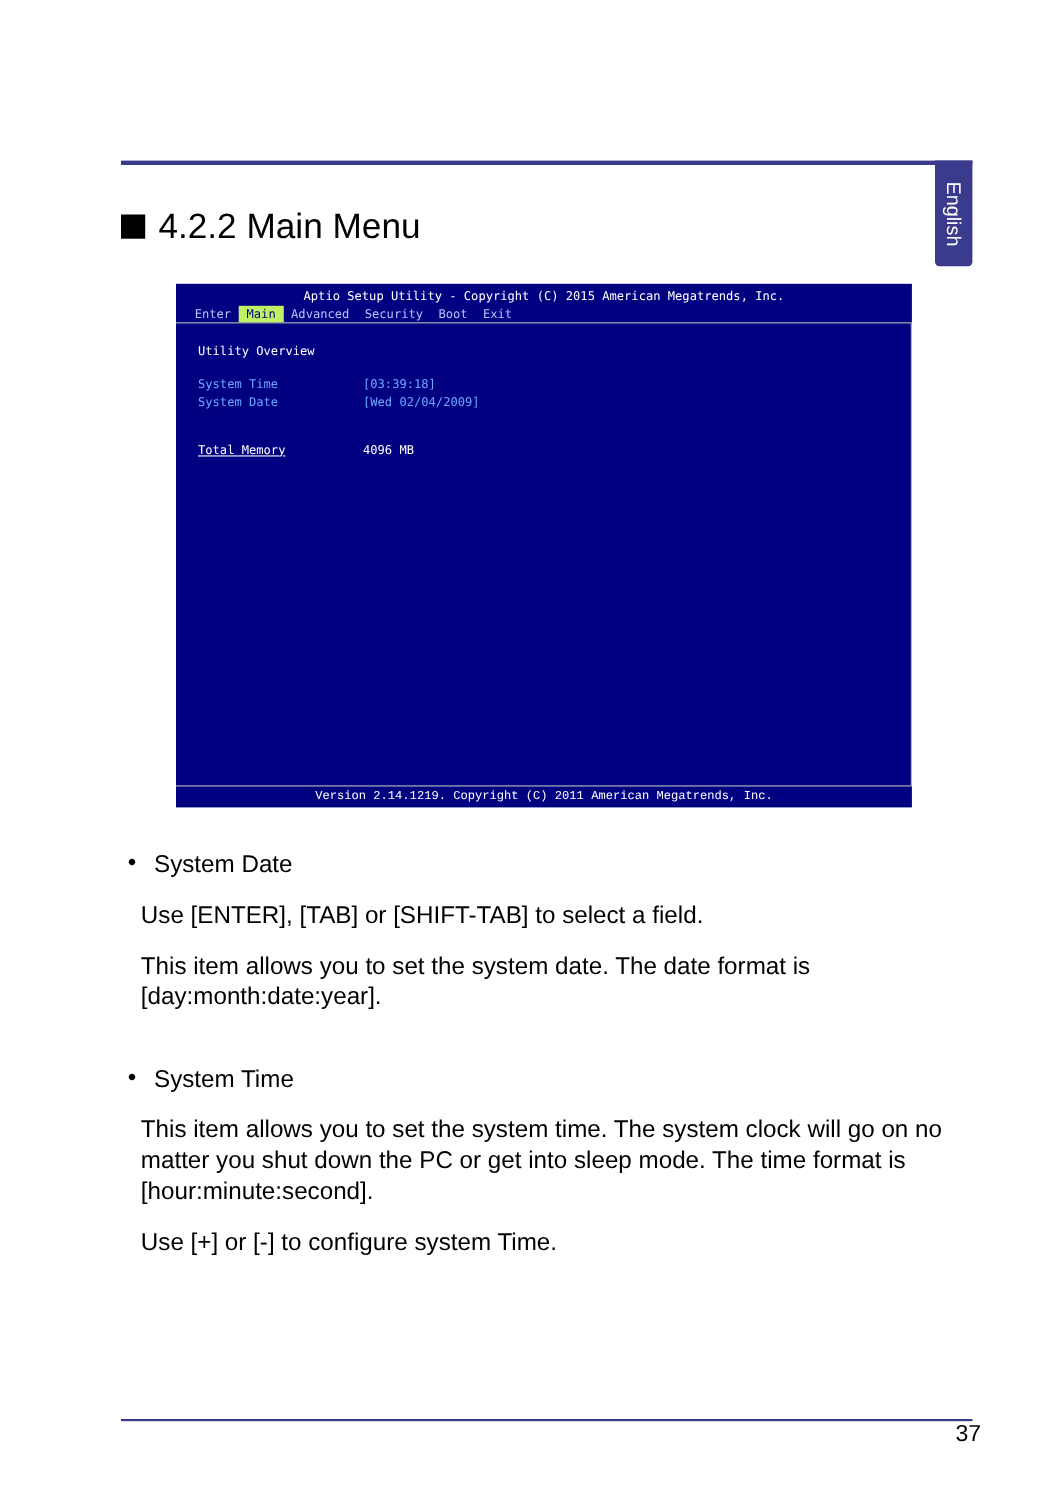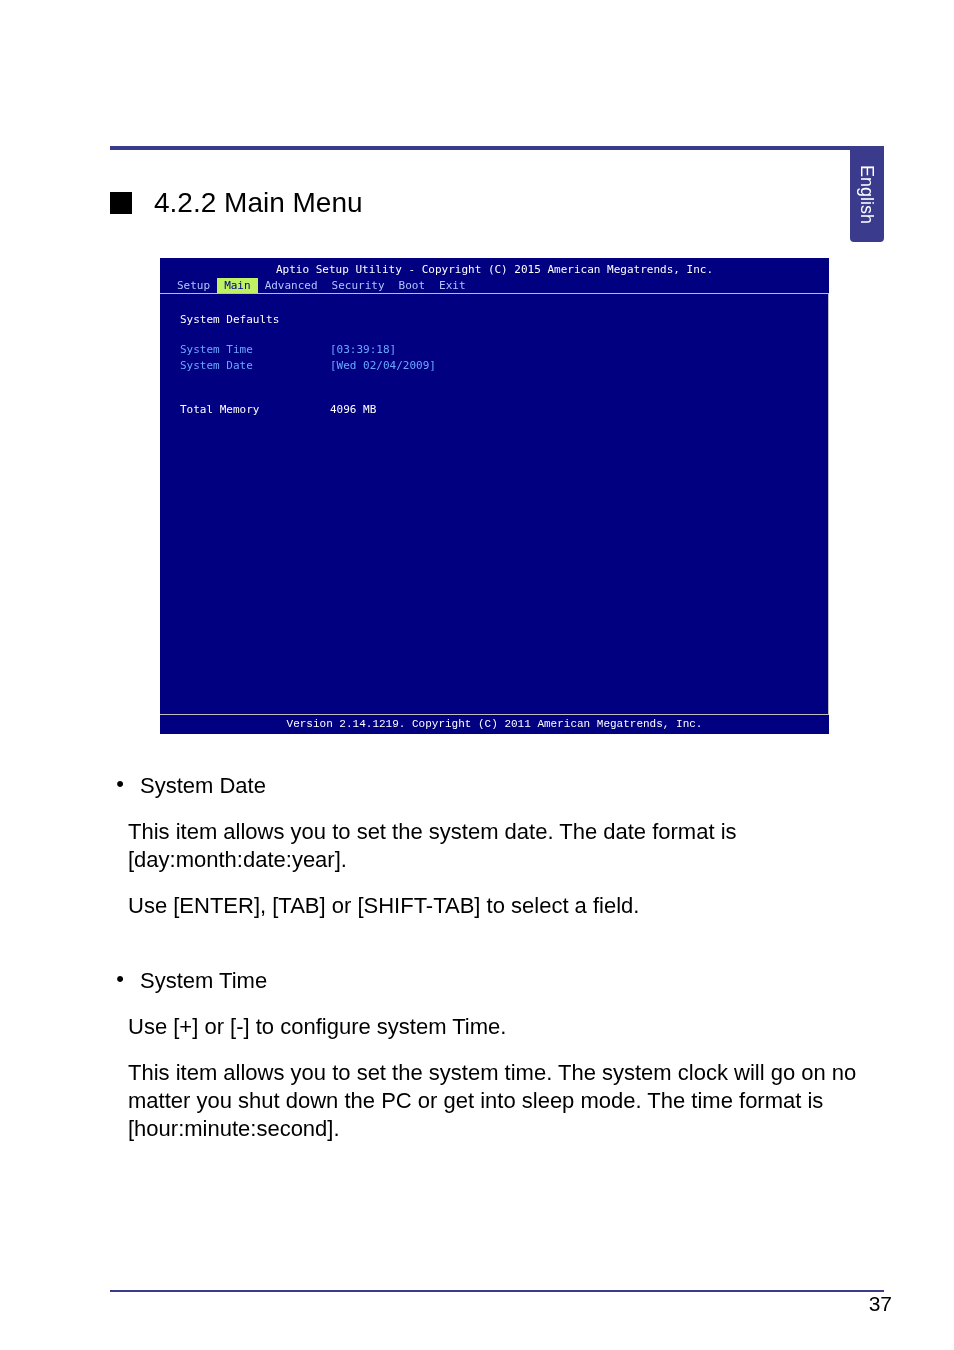--- a/index.html
+++ b/index.html
@@ -34,25 +34,25 @@
     align-items: center;
     justify-content: center;
   }
   .side-tab span {
     transform: rotate(90deg);
   }
   .heading {
     position: absolute;
     left: 110px;
     top: 187px;
-    font-size: 28px;
+    font-size: 32px;
     font-weight: normal;
     display: flex;
     align-items: center;
-    gap: 22px;
+    gap: 12px;
   }
   .heading .sq {
     width: 22px; height: 22px; background: #000; display: inline-block;
   }
 
   
   .bios {
     position: absolute;
     left: 160px;
     top: 258px;
@@ -85,21 +85,21 @@
   .bios-left {
     flex: 1;
     border-right: 1px solid #bfbfbf;
     padding: 18px 20px;
     color: #fff;
     font-size: 11px;
     line-height: 1.45;
   }
   .bios-left .row { display: flex; }
   .bios-left .label { width: 150px; color: #6ca7ff; }
-  .bios-left .label-w { width: 150px; color: #fff; }
+  .bios-left .label-w { width: 150px; color: #fff; text-decoration: underline; }
   .bios-left .val { color: #6ca7ff; }
   .bios-left .val-w { color: #fff; }
   .bios-right {
     width: 178px;
     padding: 12px 10px;
     color: #6ca7ff;
     font-size: 11px;
     line-height: 1.45;
     display: flex;
     flex-direction: column;
@@ -166,30 +166,30 @@
 </div>
 
 <div class="heading">
   <span class="sq"></span>
   <span>4.2.2 Main Menu</span>
 </div>
 
 <div class="bios">
   <div class="bios-top">Aptio Setup Utility - Copyright (C) 2015 American Megatrends, Inc.</div>
   <div class="bios-tabs">
-    <span>Setup</span>
+    <span>Enter</span>
     <span class="active">Main</span>
     <span>Advanced</span>
     <span>Security</span>
     <span>Boot</span>
     <span>Exit</span>
   </div>
   <div class="bios-body">
     <div class="bios-left">
-      <div>System Defaults</div>
+      <div>Utility Overview</div>
       <div style="height:14px"></div>
       <div class="row">
         <div class="label">System Time</div>
         <div class="val">[03:39:18]</div>
       </div>
       <div class="row">
         <div class="label">System Date</div>
         <div class="val">[Wed 02/04/2009]</div>
       </div>
       <div style="height:28px"></div>
@@ -201,28 +201,28 @@
   </div>
   <div class="bios-footer">Version 2.14.1219. Copyright (C) 2011 American Megatrends, Inc.</div>
 </div>
 
 <div class="content">
   <div class="bullet-row">
     <div class="bullet-dot">•</div>
     <div>System Date</div>
   </div>
   <div class="desc-block">
+    <p>Use [ENTER], [TAB] or [SHIFT-TAB] to select a field.</p>
     <p>This item allows you to set the system date. The date format is [day:month:date:year].</p>
-    <p>Use [ENTER], [TAB] or [SHIFT-TAB] to select a field.</p>
   </div>
   <div style="height:24px"></div>
   <div class="bullet-row">
     <div class="bullet-dot">•</div>
     <div>System Time</div>
   </div>
   <div class="desc-block">
+    <p>This item allows you to set the system time. The system clock will go on no matter you shut down the PC or get into sleep mode. The time format is [hour:minute:second].</p>
     <p>Use [+] or [-] to configure system Time.</p>
-    <p>This item allows you to set the system time. The system clock will go on no matter you shut down the PC or get into sleep mode. The time format is [hour:minute:second].</p>
   </div>
 </div>
 
 <div class="footer-line"></div>
 <div class="page-num">37</div>
 
 </body></html>

